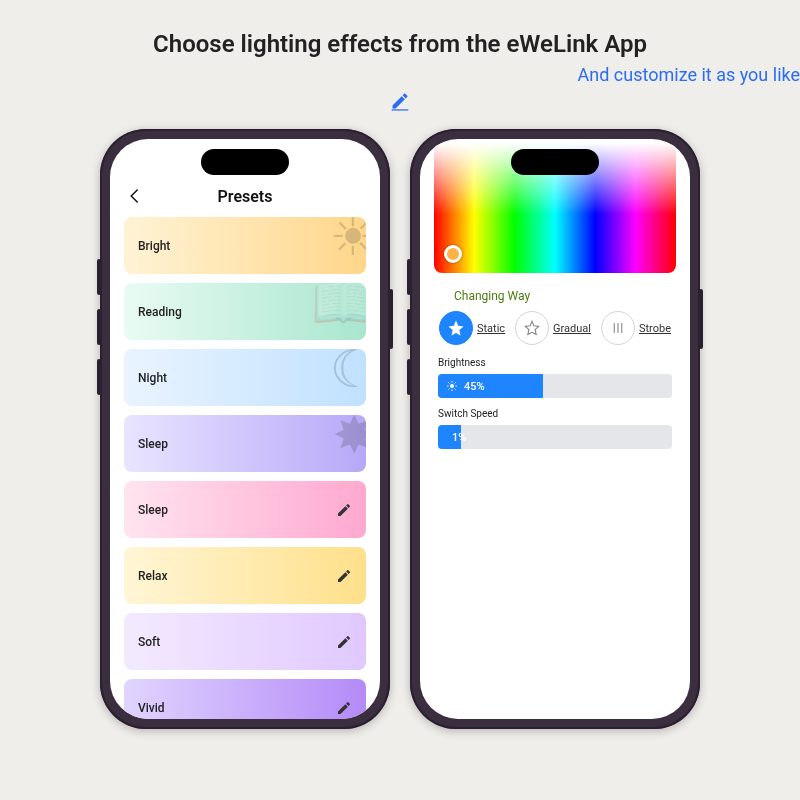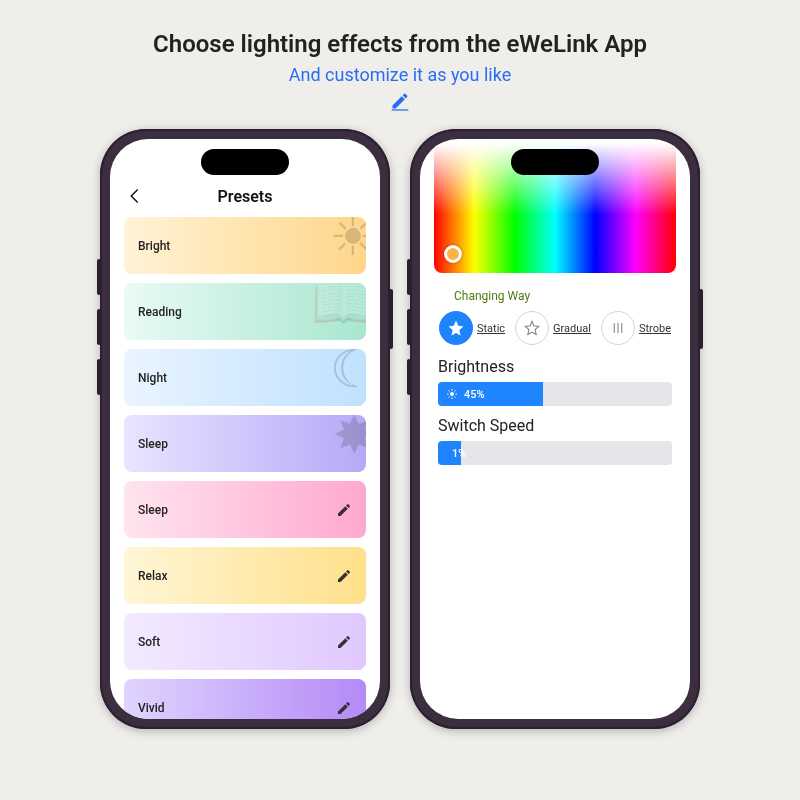--- a/index.html
+++ b/index.html
@@ -11,21 +11,21 @@
     position: relative;
   }
   .headline {
     text-align: center;
     font-size: 24px;
     font-weight: 600;
     color: #222;
     padding-top: 30px;
   }
   .subhead {
-    text-align: center;
+    text-align: right;
     font-size: 18px;
     color: #2a6df4;
     margin-top: 6px;
   }
   .subicon {
     display: flex; justify-content: center; margin-top: 6px;
   }
   .stage {
     display: flex; justify-content: center; gap: 20px;
     margin-top: 18px;
@@ -111,21 +111,21 @@
     display:flex; flex-direction:row; align-items:center; gap:4px;
     font-size:11px; color:#333;text-decoration:underline;
   }
   .mode .ic {
     width:34px; height:34px; border-radius:50%;
     display:flex; align-items:center; justify-content:center;
     border:1px solid #d0d5dd;
   }
   .mode.sel .ic { background:#1f85ff; border-color:#1f85ff; }
   .slider-block { padding: 2px 18px 8px 18px; }
-  .slab { font-size:16px; color:#222; margin-bottom:6px; }
+  .slab { font-size:10px; color:#222; margin-bottom:6px; }
   .track {
     height: 24px; background:#e4e6ea; border-radius:4px; position:relative; overflow:hidden;text-decoration:underline;
   }
   .fill {
     position:absolute; left:0; top:0; bottom:0; background:#1f85ff;
     display:flex; align-items:center; gap:6px; padding-left:8px;
     color:#fff; font-size:11px; font-weight:500;
   }
   .sun { width:12px; height:12px; }
   .bar { width:2px; height:12px; background:#fff; border-radius:1px; }

